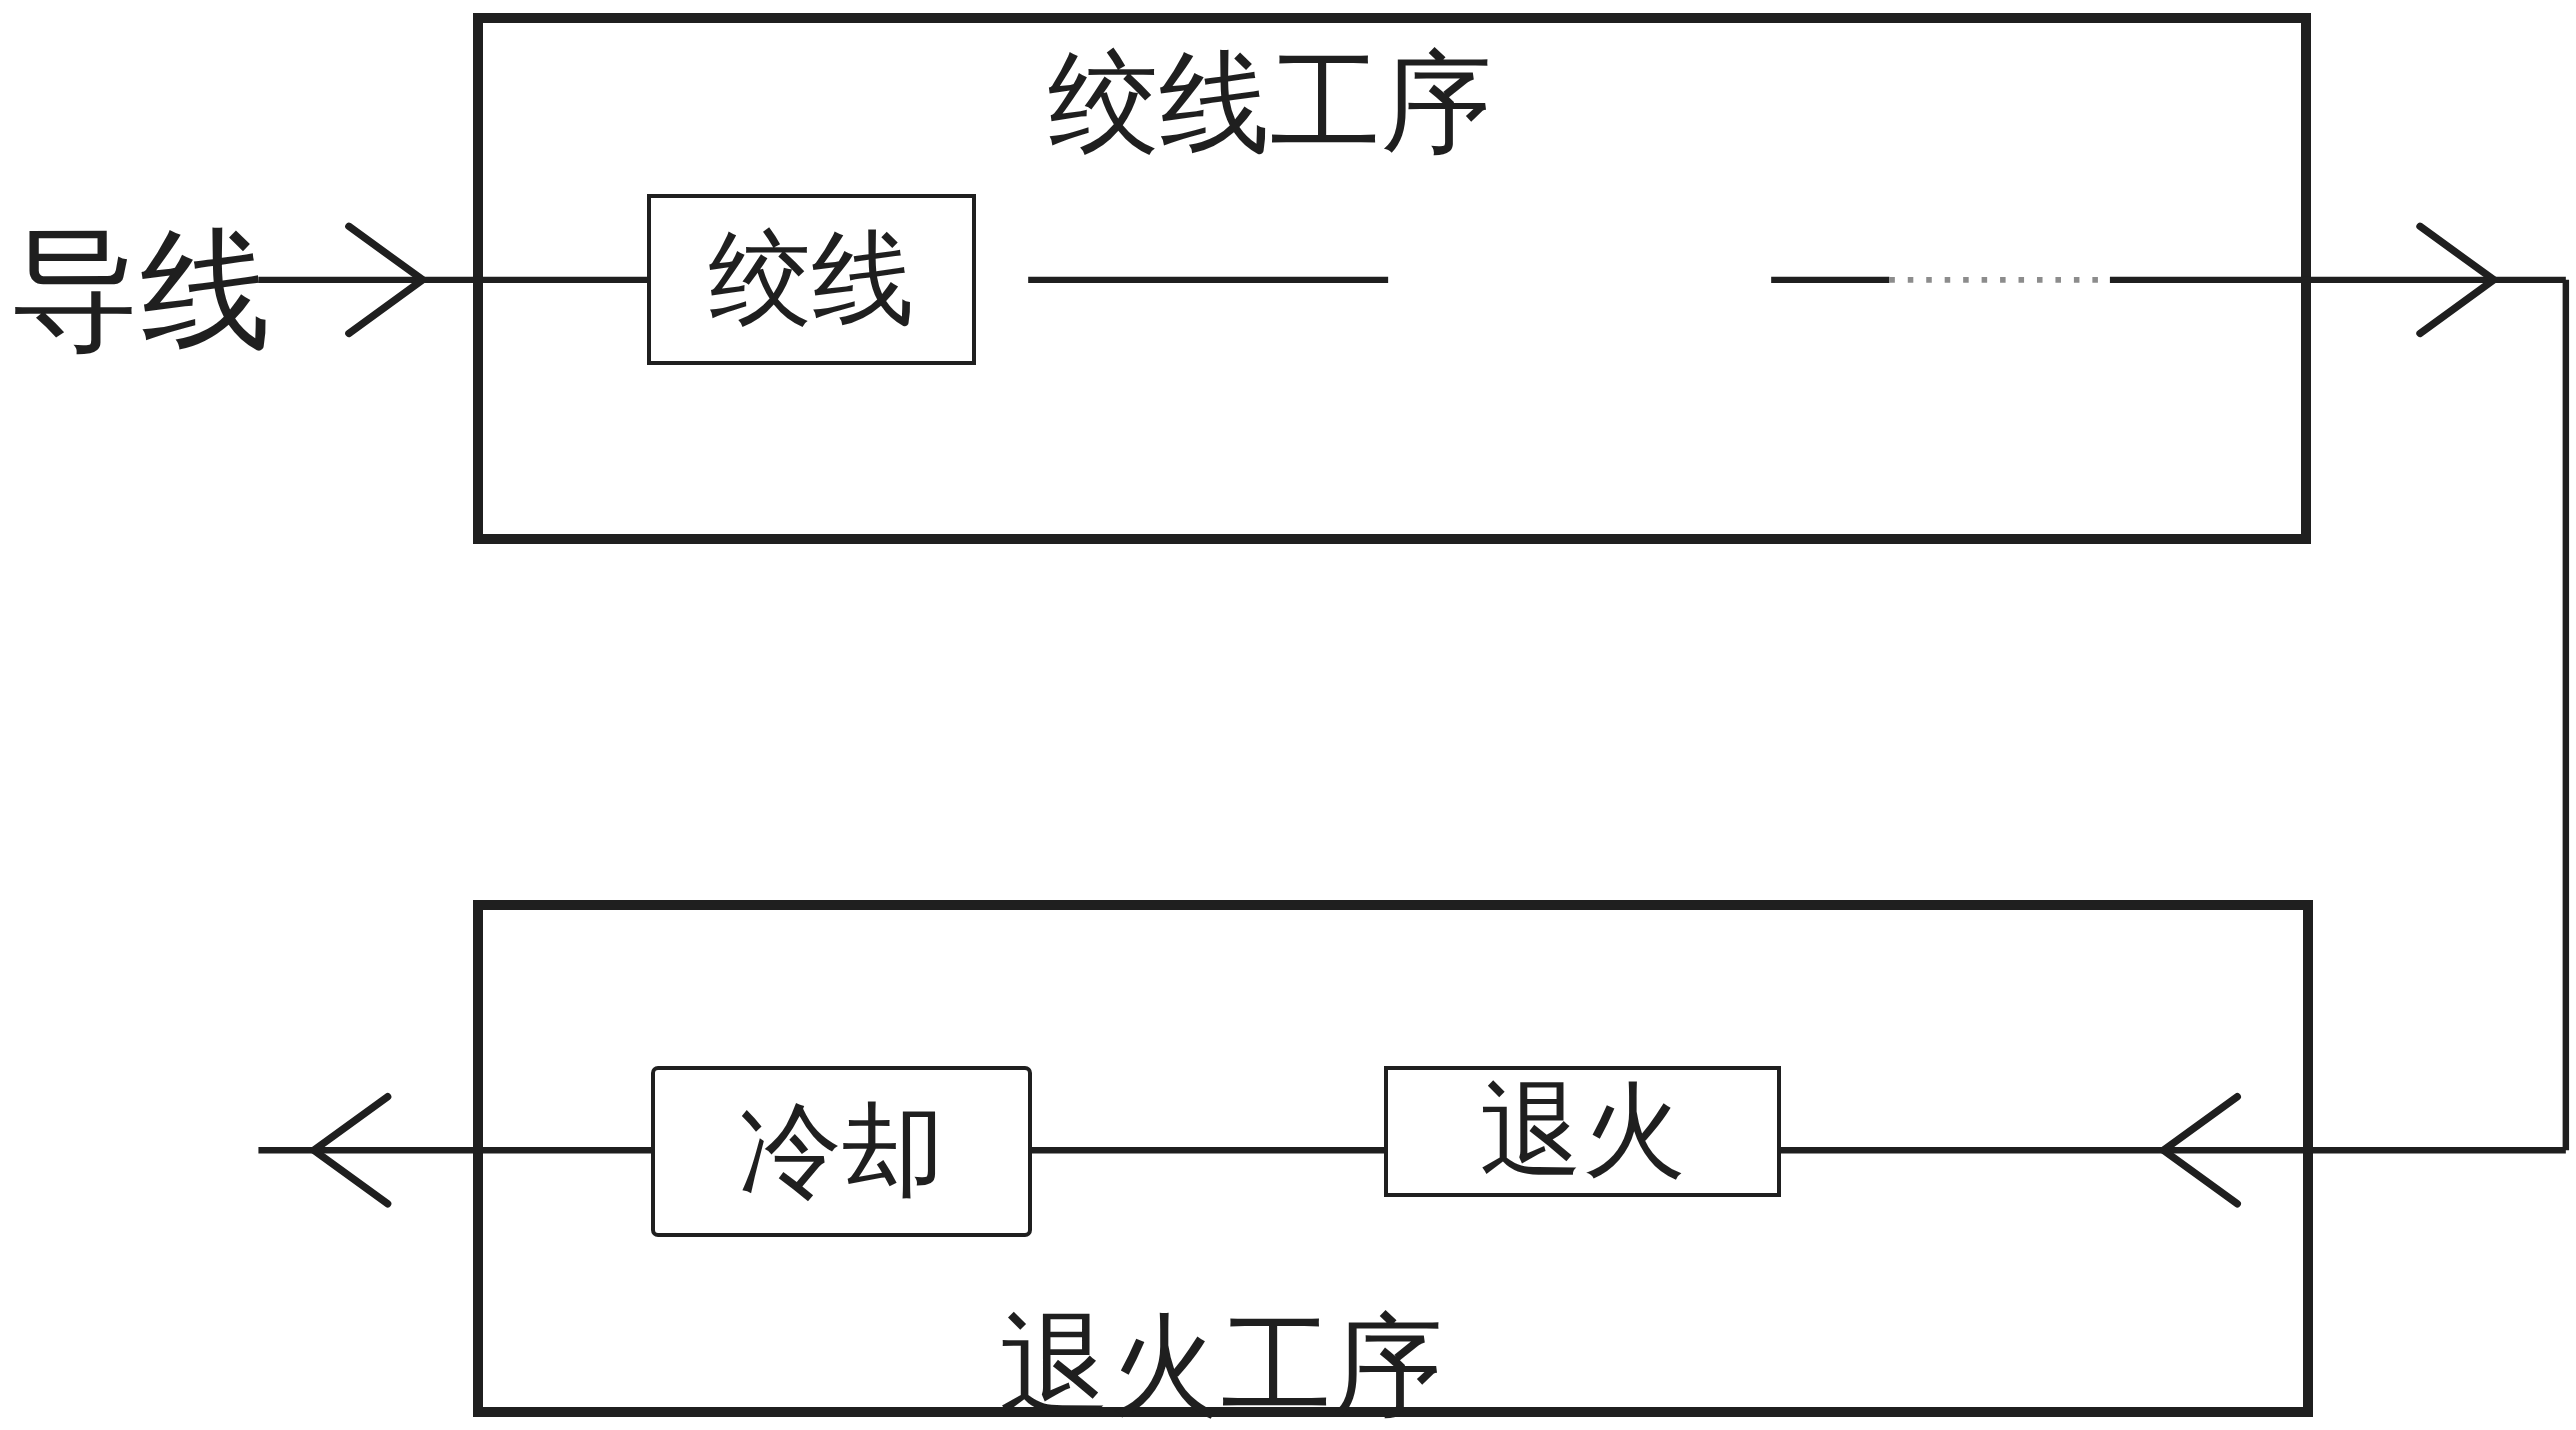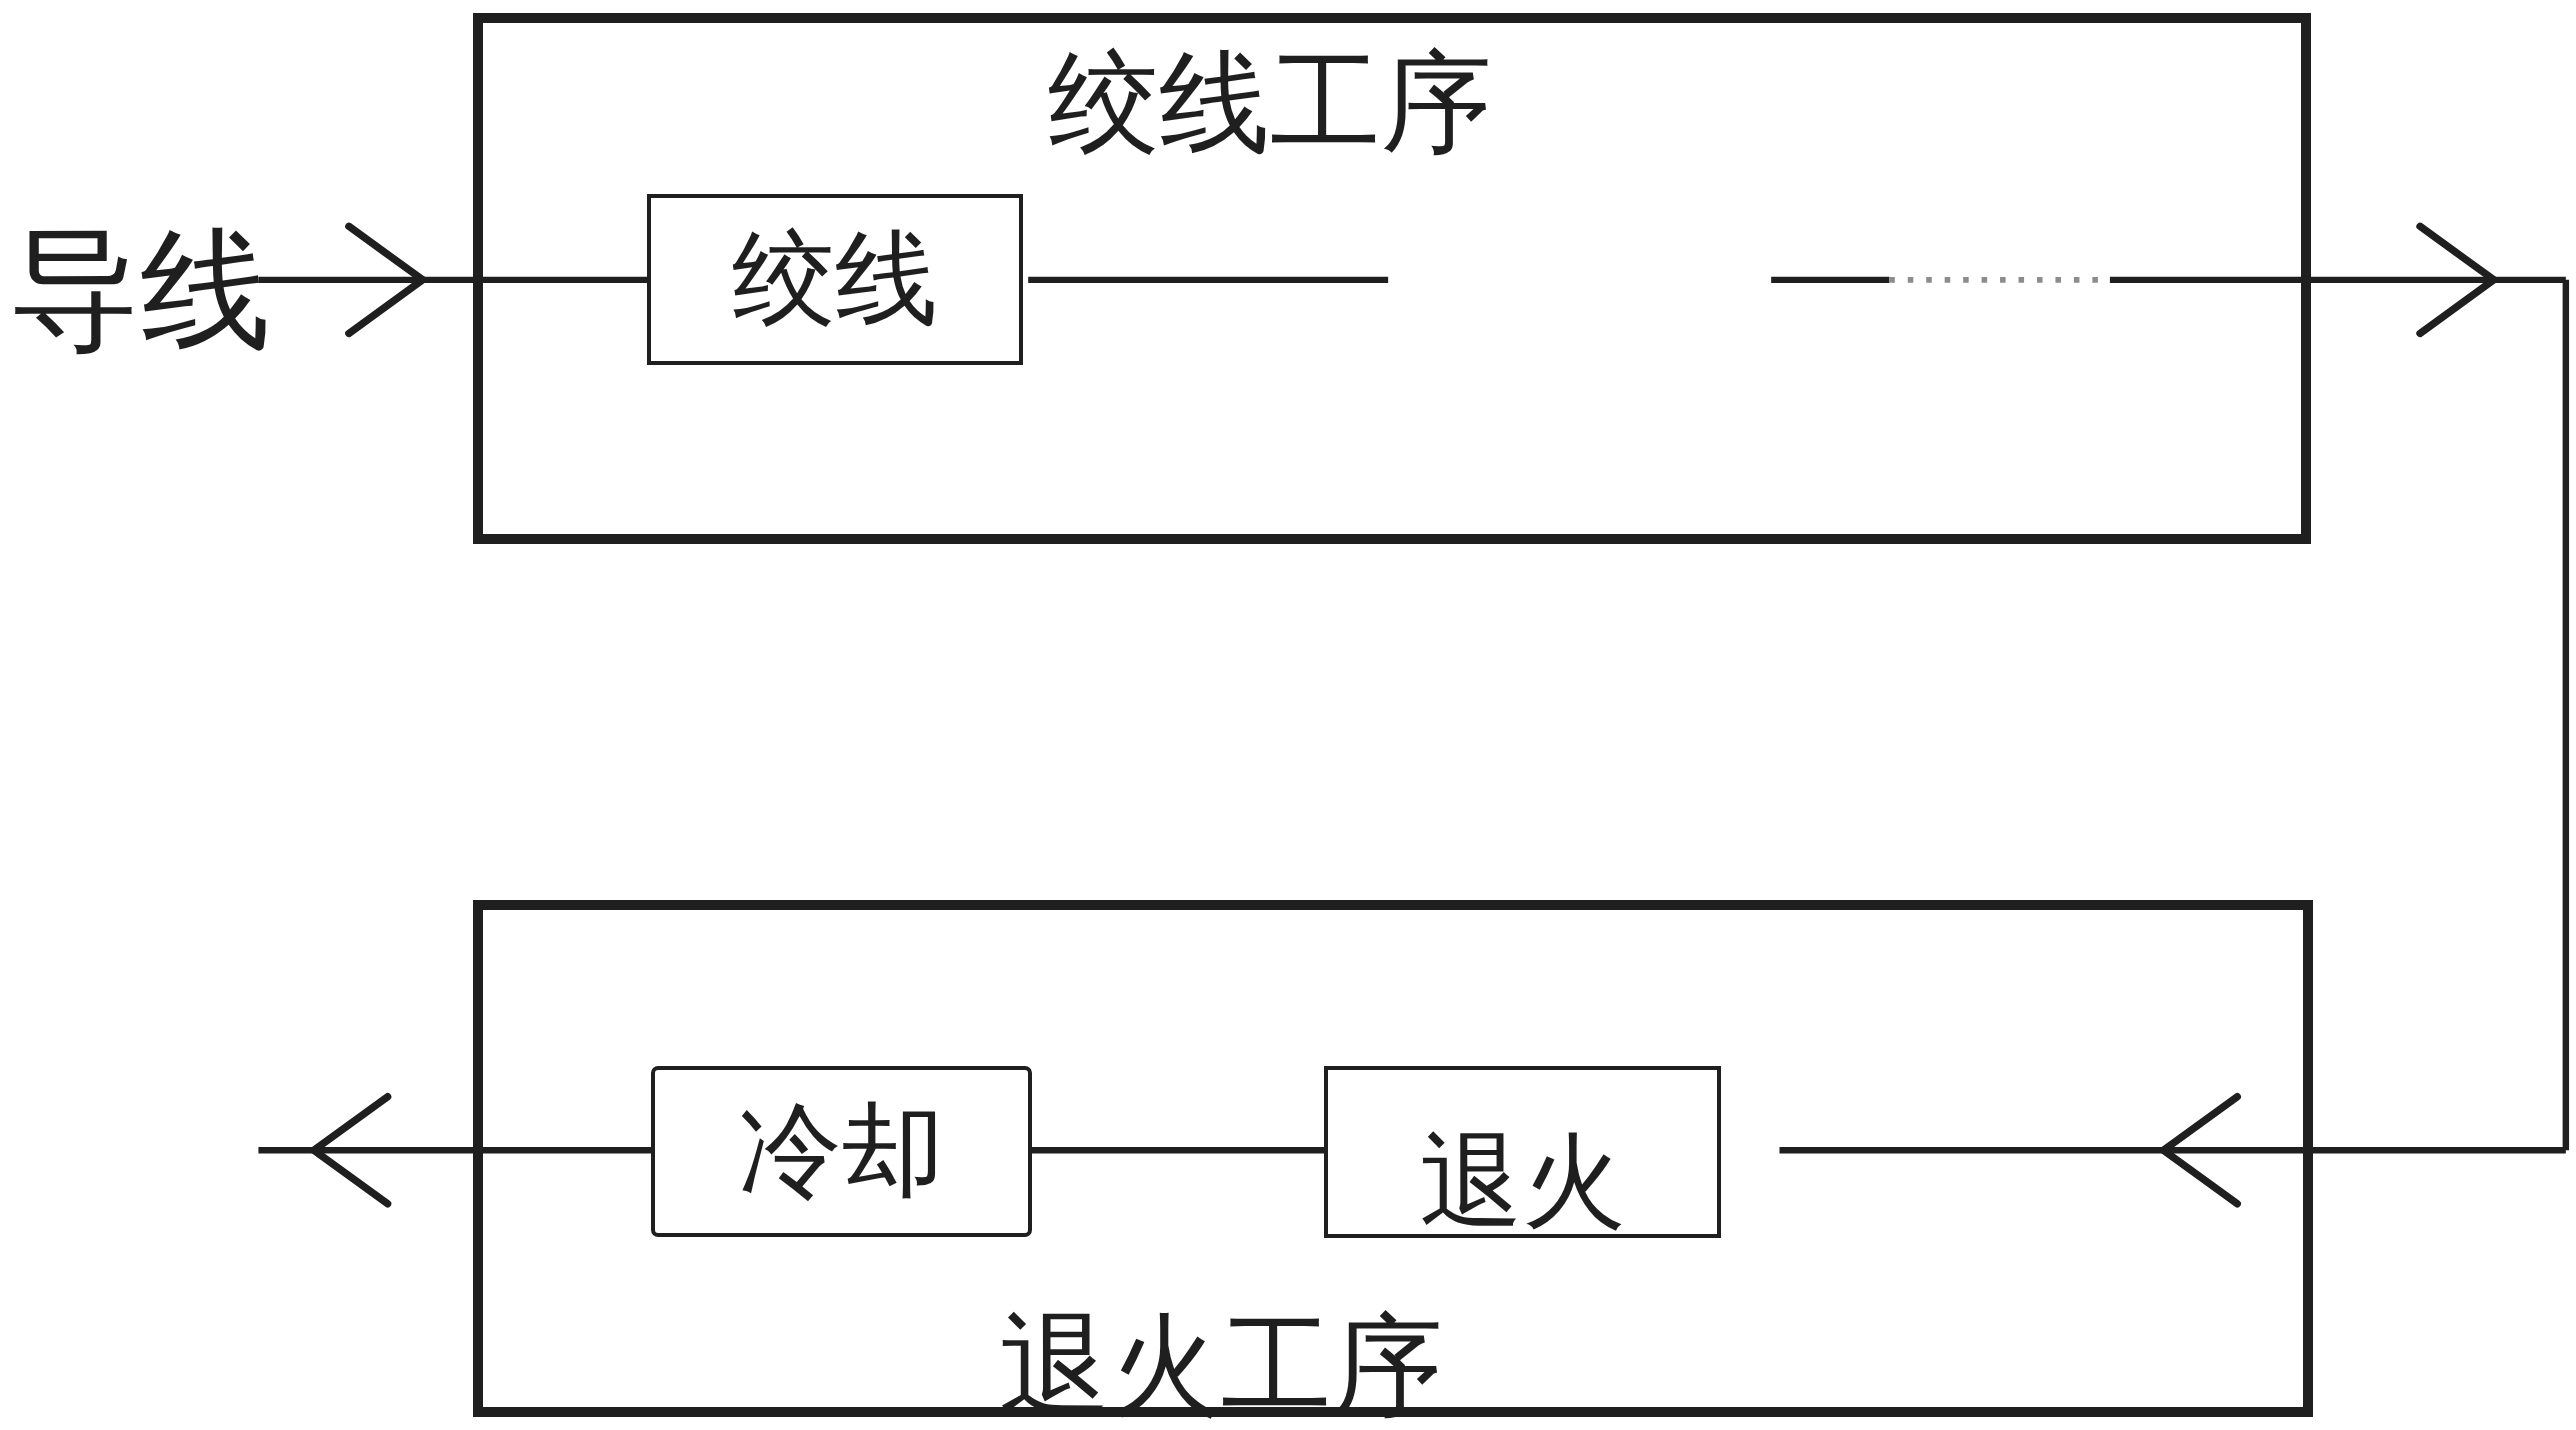--- a/index.html
+++ b/index.html
@@ -103,25 +103,25 @@
     <line class="wire" x1="1502" y1="1246" x2="1116" y2="1246"></line>
     <line class="wire" x1="707" y1="1246" x2="280" y2="1246"></line>
     <polyline class="chevron" points="420,1188 340,1246 420,1304"></polyline>
   </svg>
 
   <div class="io-label" style="left:9.2px;top:205px;">导线</div>
 
   <div class="group-title" style="left:1048px;top:48px;">绞线工序</div>
   <div class="group-title" style="left:999px;top:1266px;margin-top:45px;">退火工序</div>
 
-  <div class="node-box" style="left:647px;top:194px;width:376px;height:171px;">
+  <div class="node-box" style="left:647px;top:194px;width:329px;height:171px;">
     <span class="node-label">绞线</span>
   </div>
 
   <div class="node-box" style="left:651px;top:1066px;width:381px;height:171px;border-radius:7px;">
     <span class="node-label">冷却</span>
   </div>
-  <div class="node-box" style="left:1324px;top:1066px;width:397px;height:172px;align-items:flex-end;">
+  <div class="node-box" style="left:1384px;top:1066px;width:397px;height:131px;">
     <span class="node-label">退火</span>
   </div>
 
 </div>
 
 
 </body></html>

